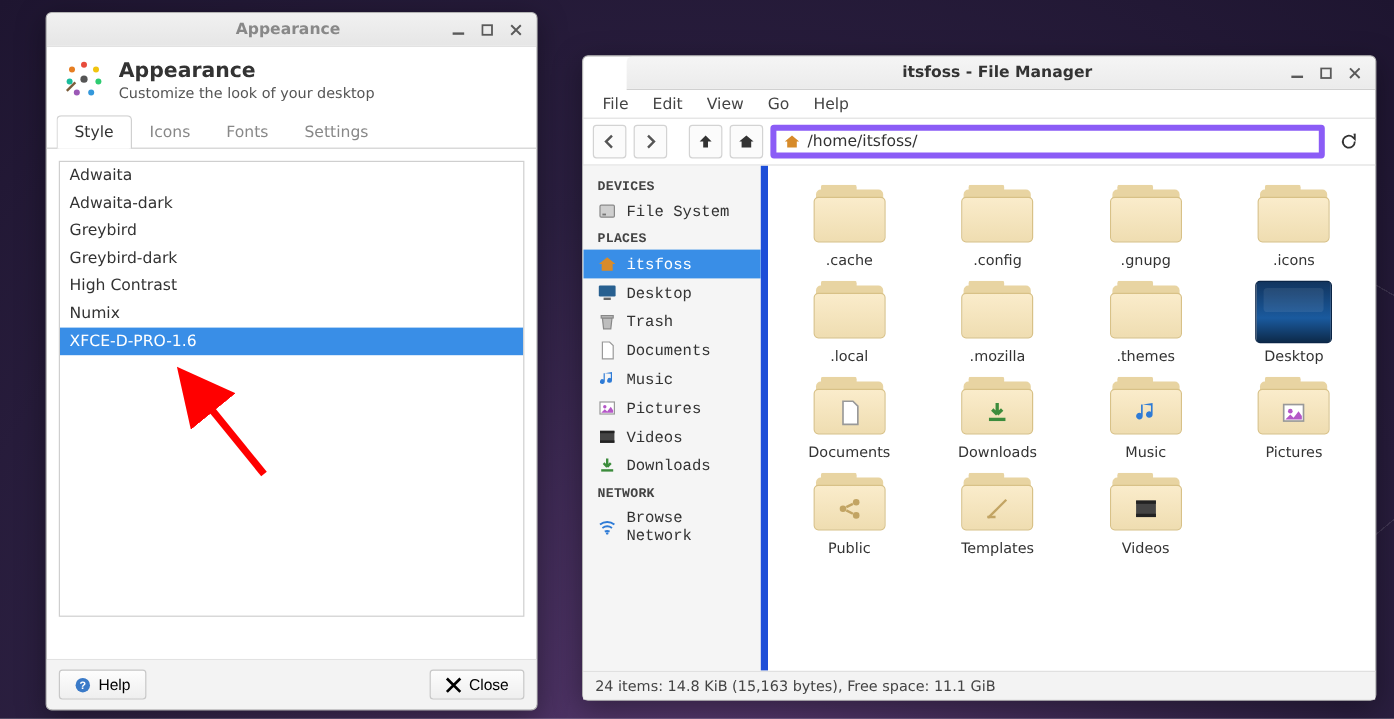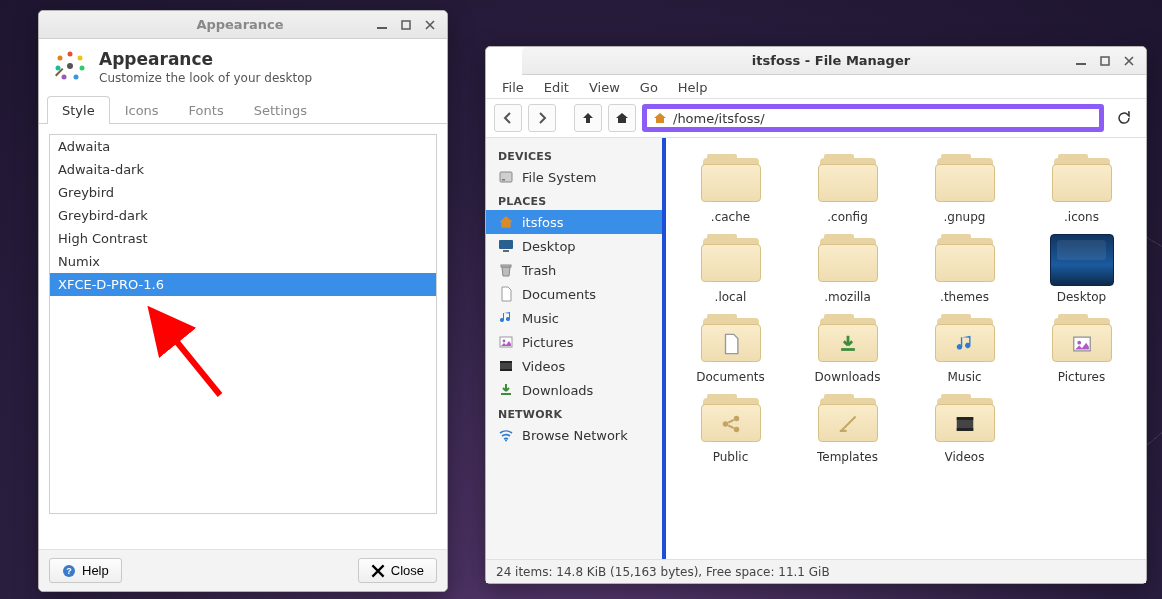--- a/index.html
+++ b/index.html
@@ -63,21 +63,21 @@
   .menubar .mi { padding:3px 10px; color:#444;}
   .toolbar { display:flex; align-items:center; gap:6px; padding:5px 8px; border-bottom:1px solid #e0e0e0;}
   .tbtn { width:28px;height:28px; border:1px solid #d3d3d3; border-radius:3px; background:#fbfbfb;
     display:flex; align-items:center; justify-content:center;}
   .tbtn.flat{border-color:transparent; background:transparent;}
   .tbtn svg{width:14px;height:14px;}
   .pathbar { flex:1; height:28px; border:5px solid #8b5cf6; border-radius:3px; background:#fff;
     display:flex; align-items:center; padding:0 6px; gap:6px;}
   .pathbar svg{width:14px;height:14px;}
   .fm-body { flex:1; display:flex; overflow:hidden;}
-  .sidebar { width:180px; border-right:4px solid #1d4ed8; background:#f5f5f5; padding-top:6px; overflow:auto;}
+  .sidebar { width:154px; border-right:6px solid #1d4ed8; background:#f5f5f5; padding-top:6px; overflow:auto;font-family:Liberation Mono, monospace;}
   .side-head { padding:6px 12px 2px; font-size:11px; font-weight:700; color:#444; letter-spacing:.2px;}
   .side-item { display:flex; align-items:center; gap:8px; padding:4px 12px; color:#333;}
   .side-item svg{width:16px;height:16px; flex:0 0 16px;}
   .side-item.selected { background:#398ee7; color:#fff;}
   .side-item.selected svg { color:#fff; }
   .files { flex:1; overflow:auto; padding:16px 8px 8px 8px;}
   .grid { display:grid; grid-template-columns:repeat(4,1fr); gap:10px 4px;}
   .fi { display:flex; flex-direction:column; align-items:center; gap:4px;}
   .fi .lbl { font-size:12px; text-align:center; max-width:100px; overflow:hidden; text-overflow:ellipsis;}
   .folder-icon{ width:64px;height:52px; position:relative;}

